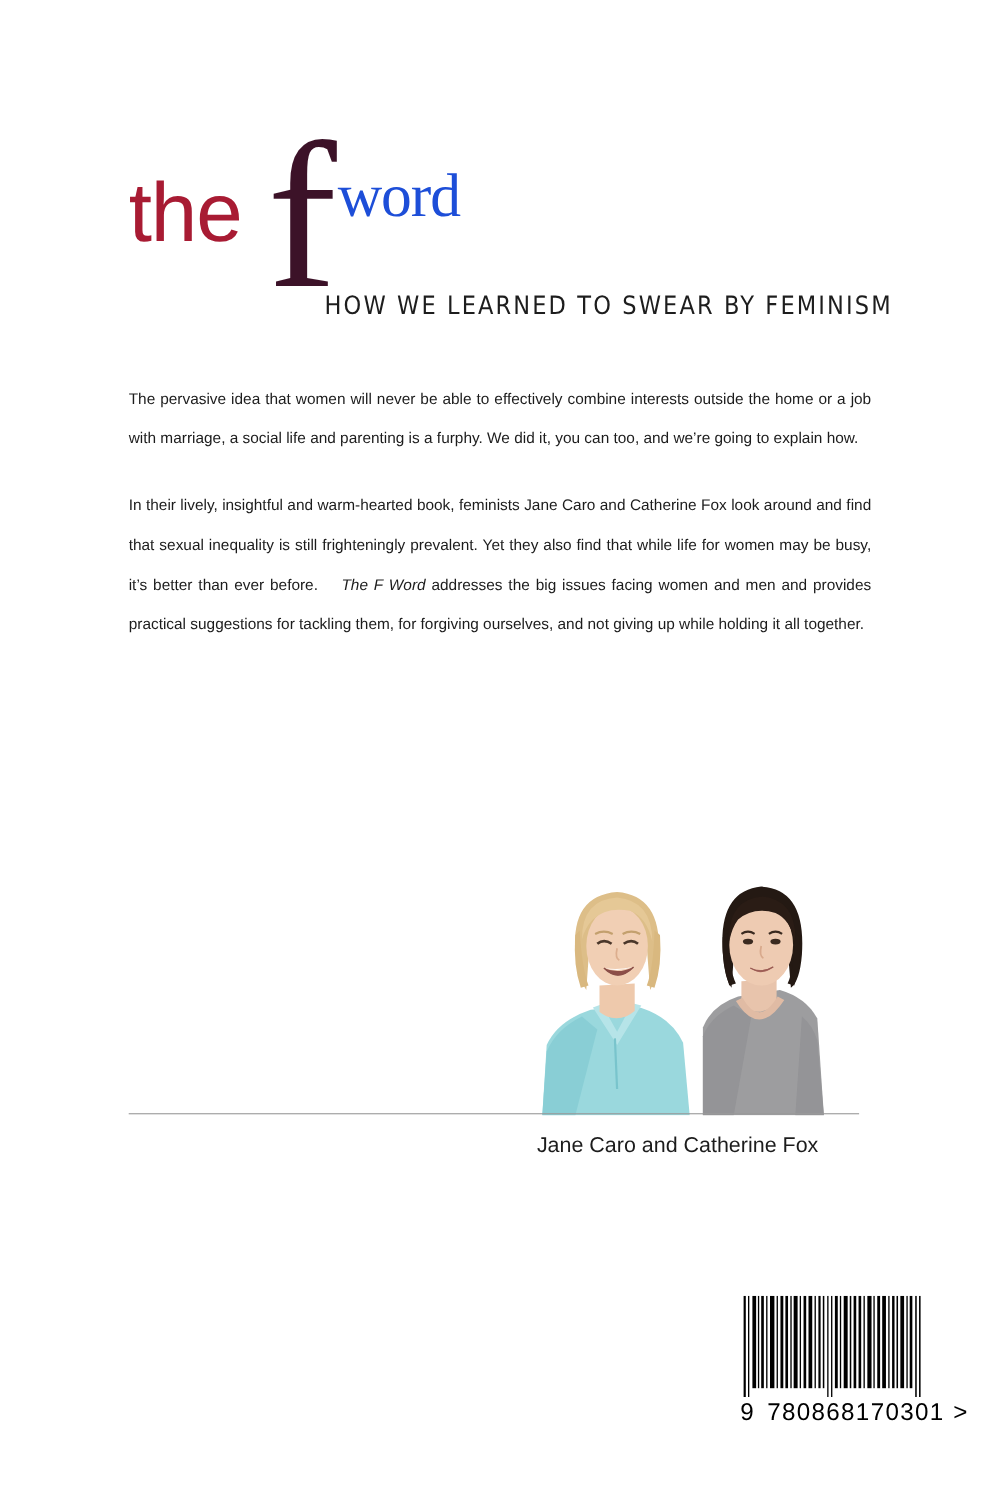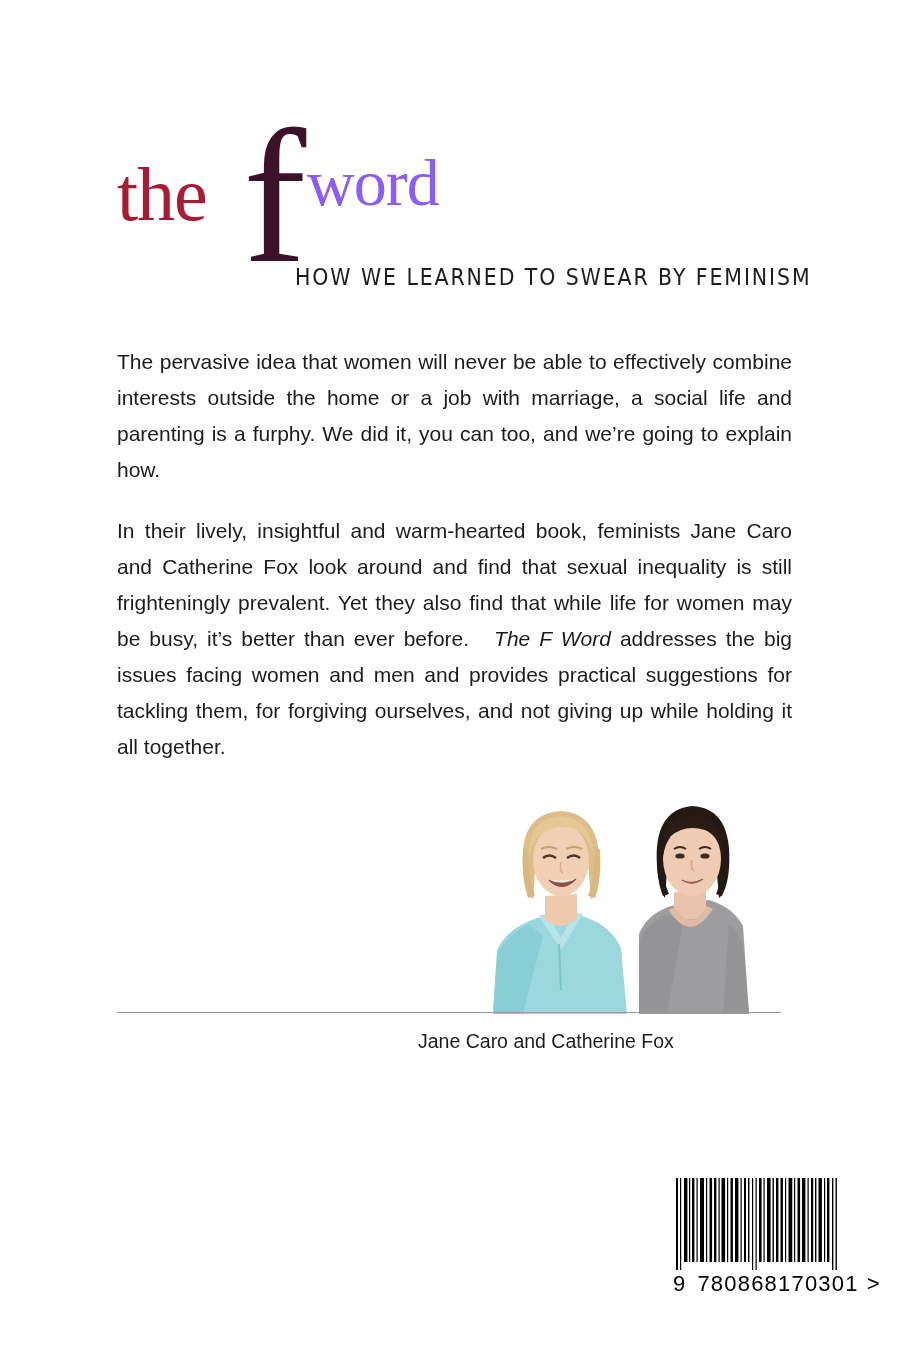--- a/index.html
+++ b/index.html
@@ -34,21 +34,21 @@
 
   .logo-row {
     position: relative;
     height: 100px;
   }
 
   .logo-the {
     position: absolute;
     left: 0px;
     top: -4px;
-    font-family: Liberation Serif, serif;
+    font-family: Liberation Sans, sans-serif;
     font-size: 76px;
     line-height: 1;
     color: #a81b33;
     letter-spacing: -1px;
     font-weight: 400;
   }
 
   .logo-f-wrap {
     position: absolute;
     left: 126px;
@@ -65,23 +65,23 @@
     line-height: 1;
     color: #3c1228;
     font-weight: 400;
   }
 
   .logo-word {
     position: absolute;
     left: 190px;
     top: -10px;
     font-family: "Liberation Serif", serif;
-    font-size: 66px;
+    font-size: 56px;
     line-height: 1;
-    color: #8b5cf6;
+    color: #1d4ed8;
     letter-spacing: -1px;
     font-weight: 400;
   }
 
   .logo-subtitle {
     position: absolute;
     left: 178px;
     top: 104px;
     font-family: "DejaVu Sans", sans-serif;
     font-size: 20.5px;
@@ -96,21 +96,21 @@
   
   .blurb {
     position: absolute;
     left: 117px;
     top: 344px;
     width: 675px;
   }
   .blurb p {
     margin: 0 0 25px 0;
     font-family: "Liberation Sans", sans-serif;
-    font-size: 21px;
+    font-size: 14px;
     line-height: 36px;
     color: #1c1c1c;
     text-align: justify;
     text-justify: inter-word;
   }
   .blurb p:last-child { margin-bottom: 0; }
   .blurb em {
     font-style: italic;
     margin-left: 16px;
   }
@@ -137,23 +137,24 @@
     position: absolute;
     left: 117px;
     top: 1012px;
     width: 664px;
     height: 1px;
     background: #9a9a9a;
   }
 
   .caption {
     position: absolute;
-    left: 418px;
+    left: 444px;
     top: 1030px;
     width: 344px;
+    text-align: center;
     font-family: "Liberation Sans", sans-serif;
     font-size: 19.5px;
     color: #1c1c1c;
   }
 
   
   .barcode-block {
     position: absolute;
     left: 673px;
     top: 1178px;

